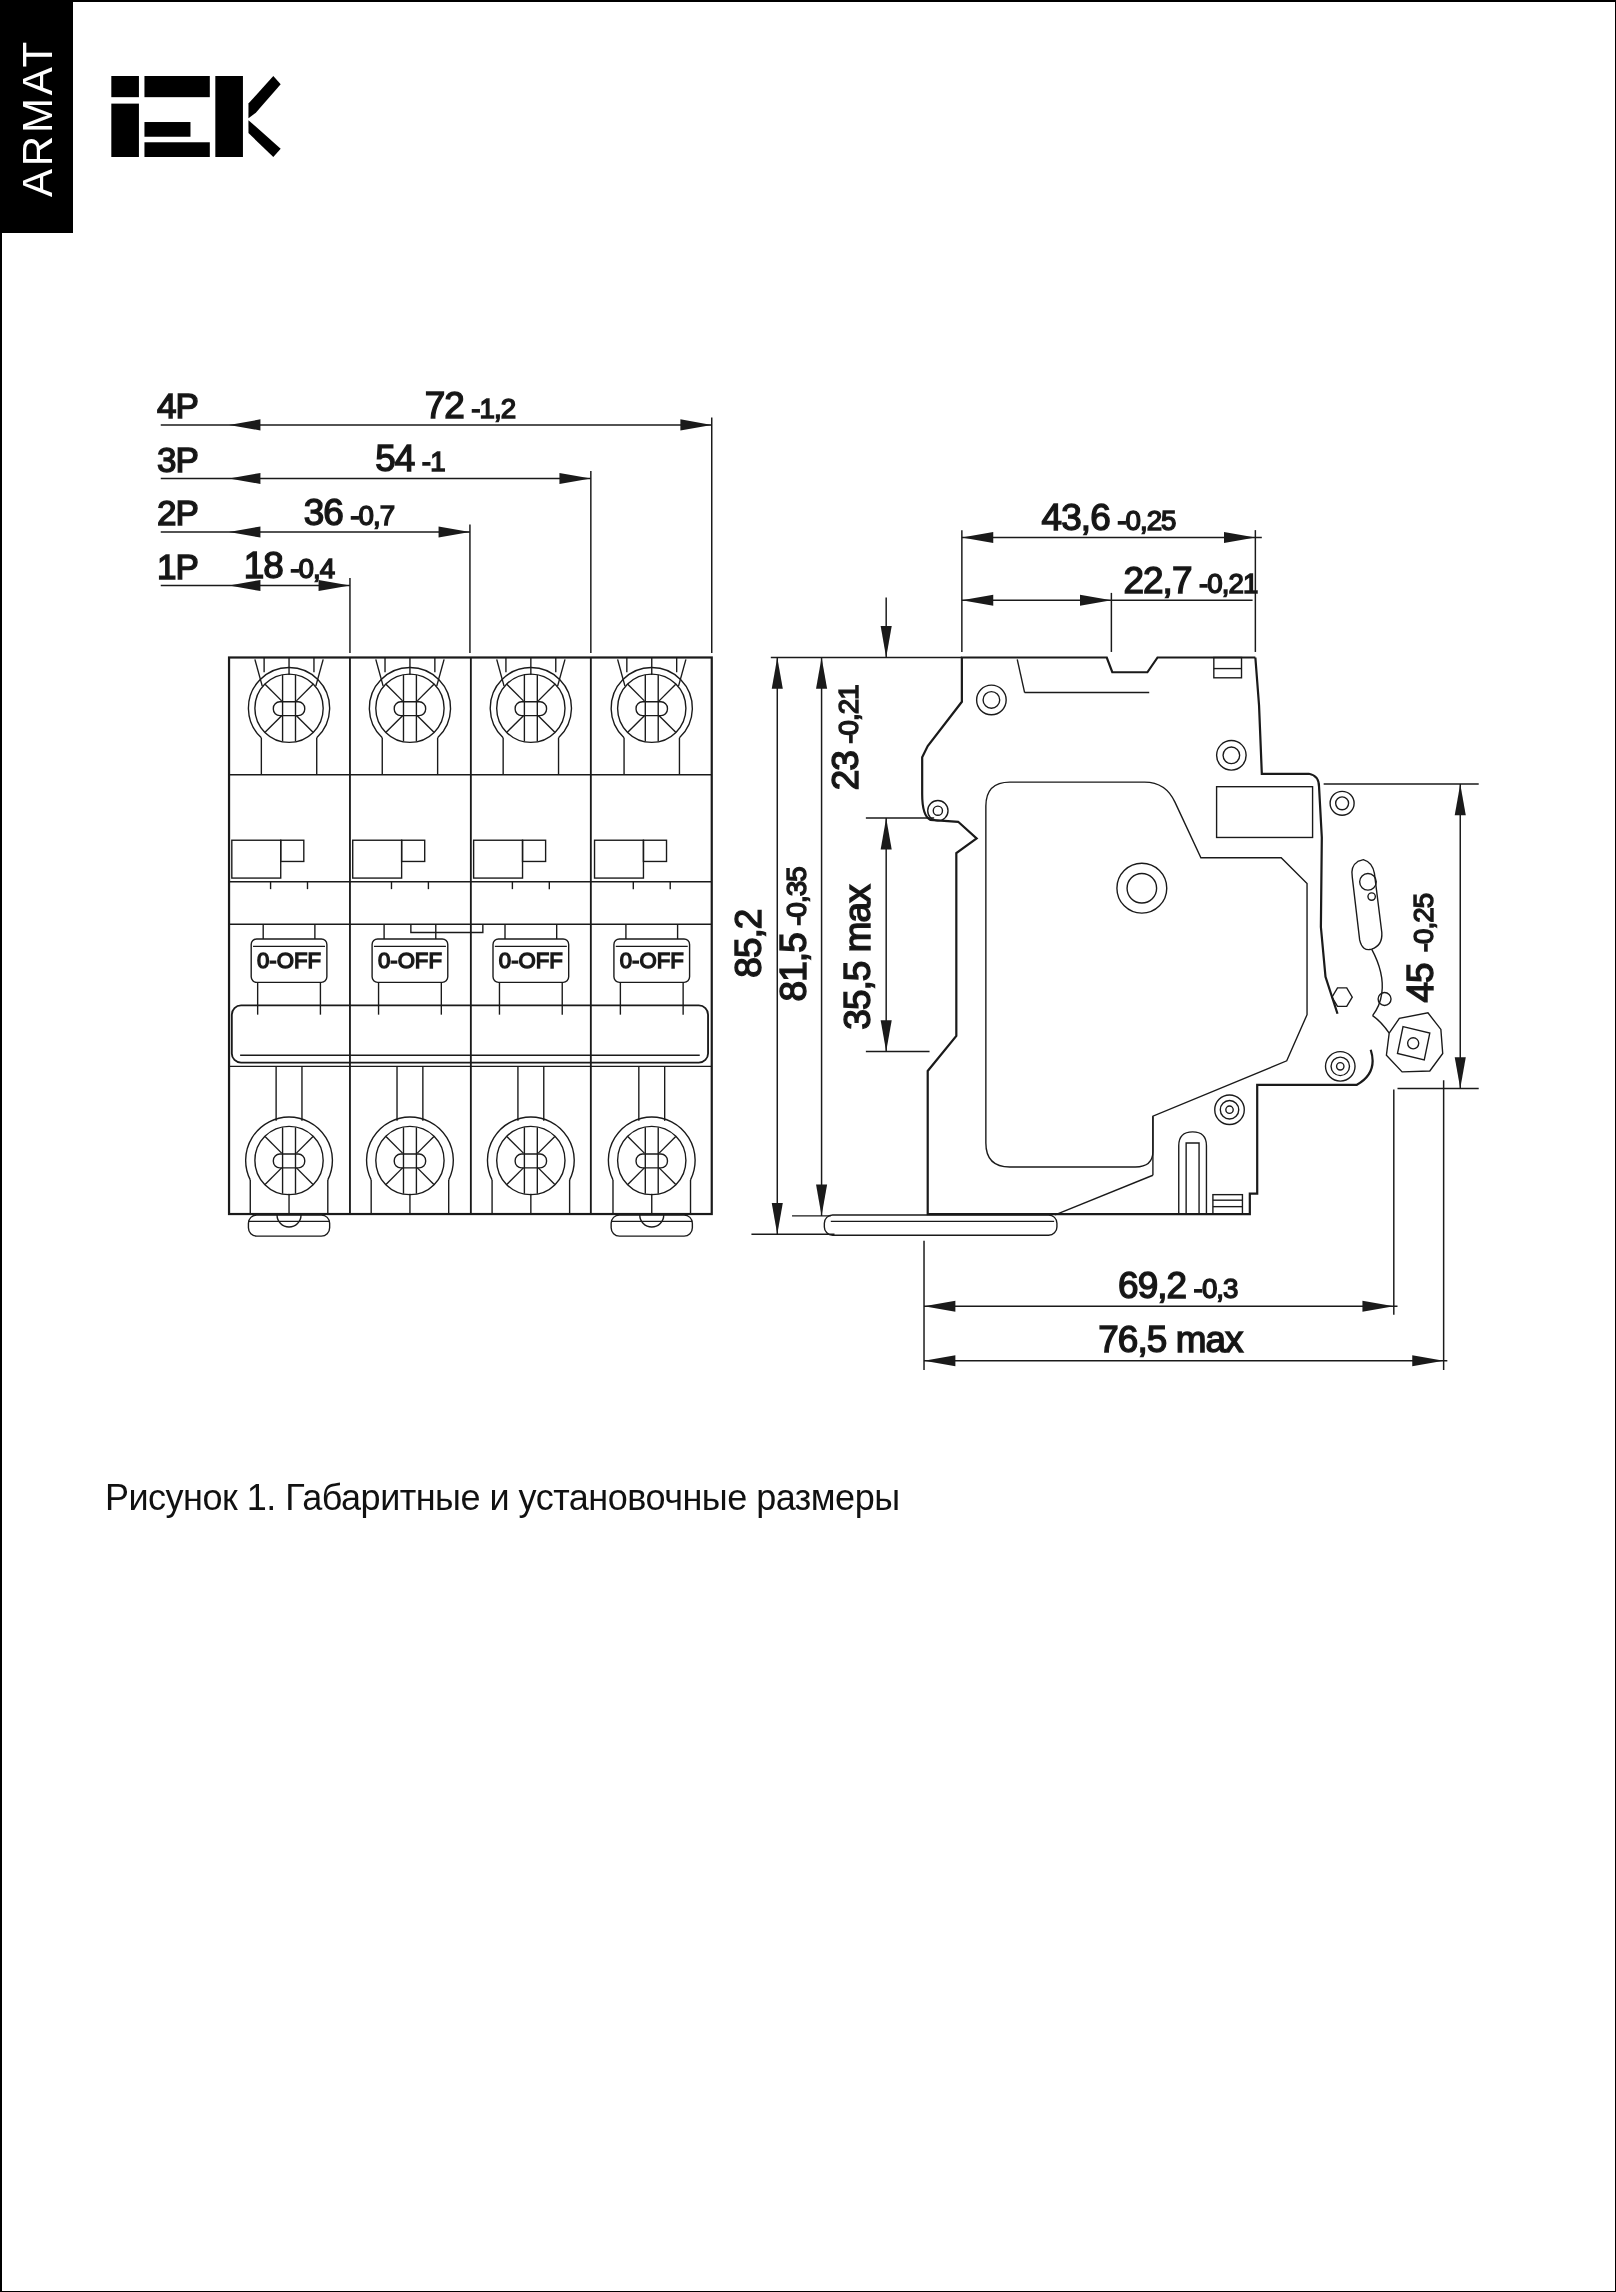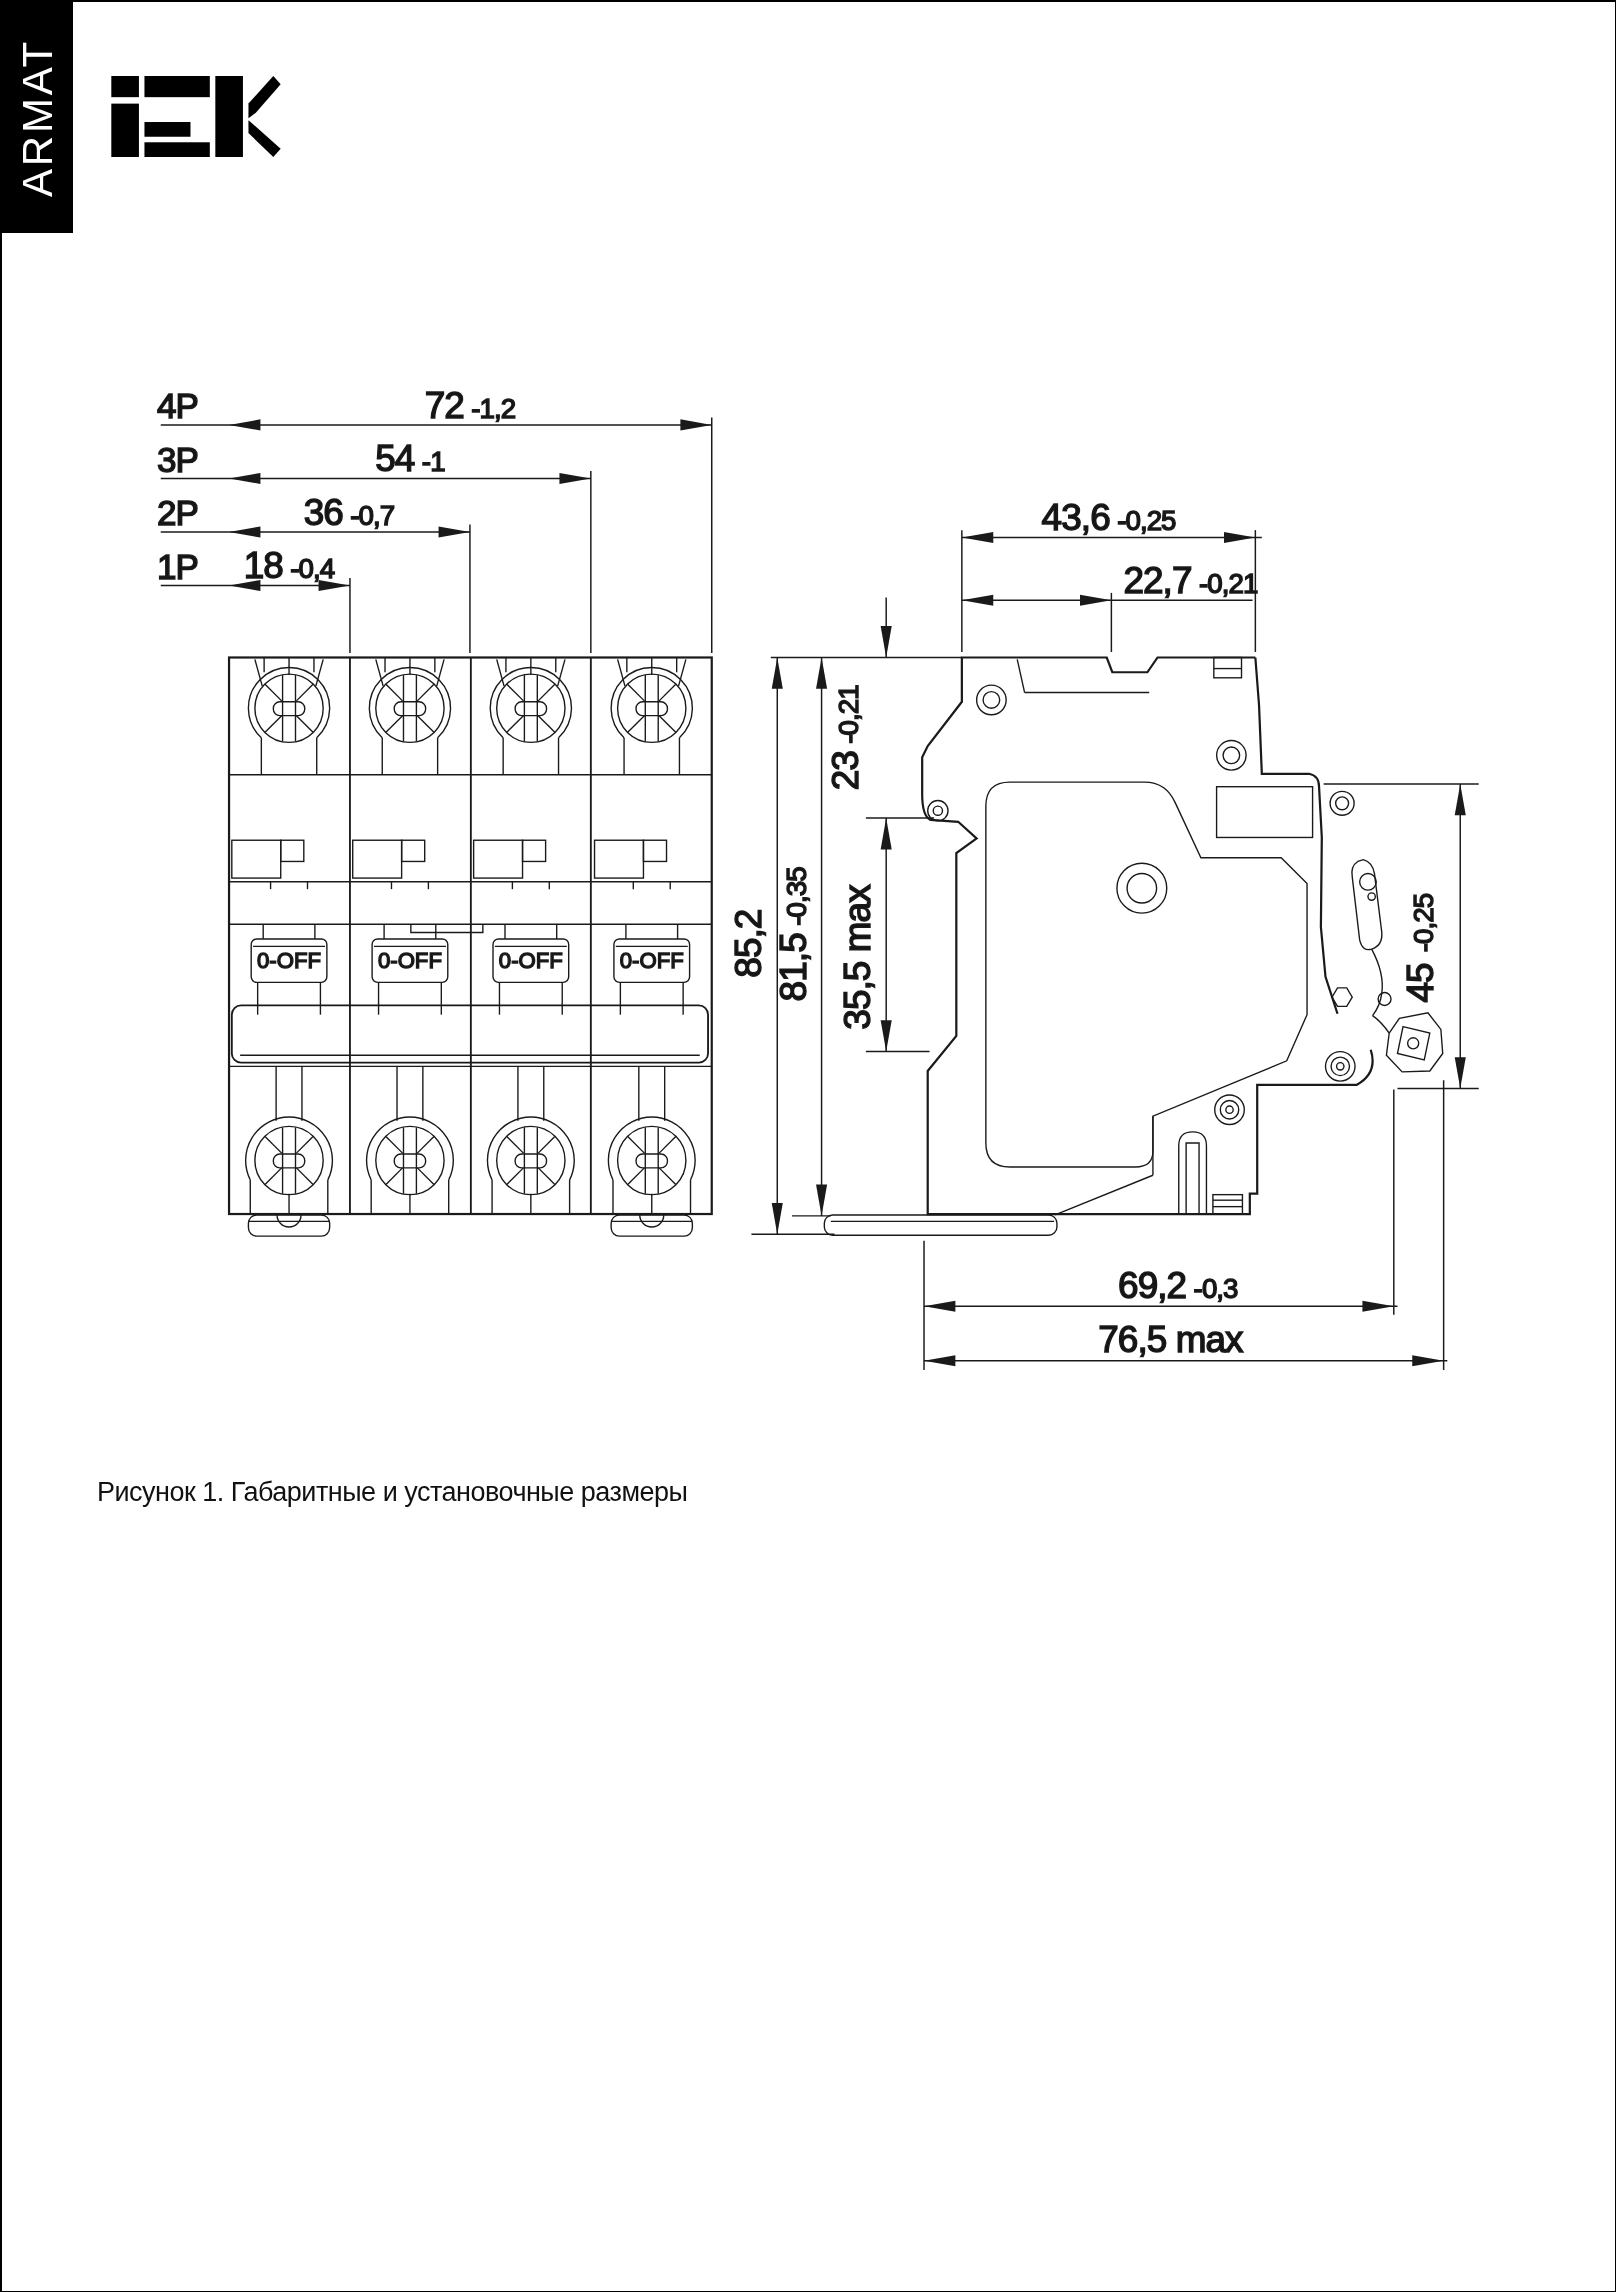--- a/index.html
+++ b/index.html
@@ -11,21 +11,21 @@
   #sidebar{
     position:absolute;left:0;top:0;width:71px;height:231px;background:#000;
   }
   #sidebar .vtext{
     position:absolute;left:50%;top:50%;
     transform:translate(-50%,-50%) rotate(-90deg);
     color:#fff;font-size:42px;letter-spacing:2.8px;white-space:nowrap;
   }
   #logo{position:absolute;left:109px;top:74px;}
   #caption{
-    position:absolute;left:95px;top:1475px;font-size:27px;color:#111;
+    position:absolute;left:103px;top:1475px;font-size:36px;color:#111;
     letter-spacing:-0.5px;
   }
   #drawing{position:absolute;left:0;top:0;}
   svg text{fill:#141414;letter-spacing:-1px;}
   .dim{font-size:40px;}
   .tol{font-size:30px;}
   .plabel{font-size:38px;}
   .hlabel{font-size:24px;letter-spacing:0px;}
   .thin{stroke:#1a1a1a;stroke-width:1.5;fill:none;}
   .med{stroke:#1a1a1a;stroke-width:2;fill:none;}

